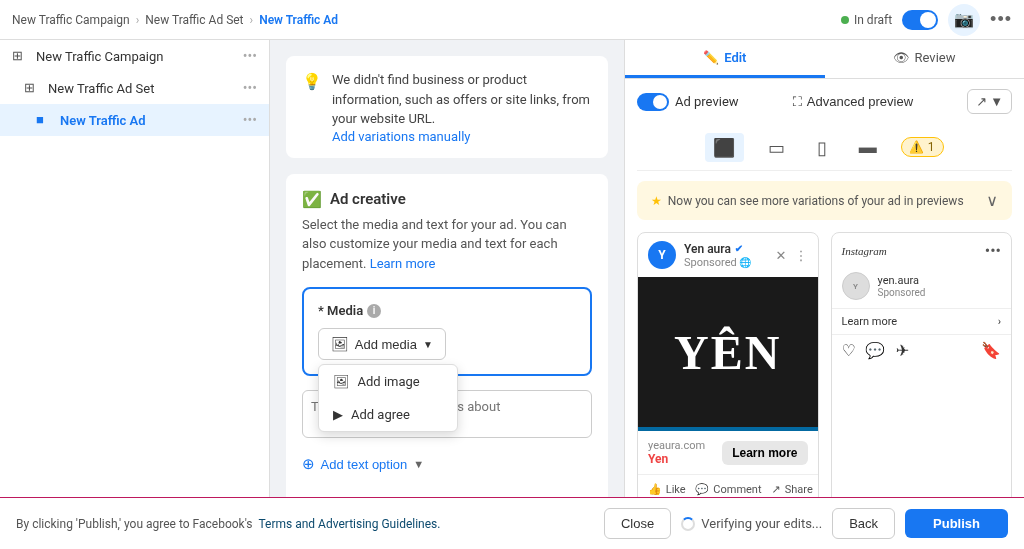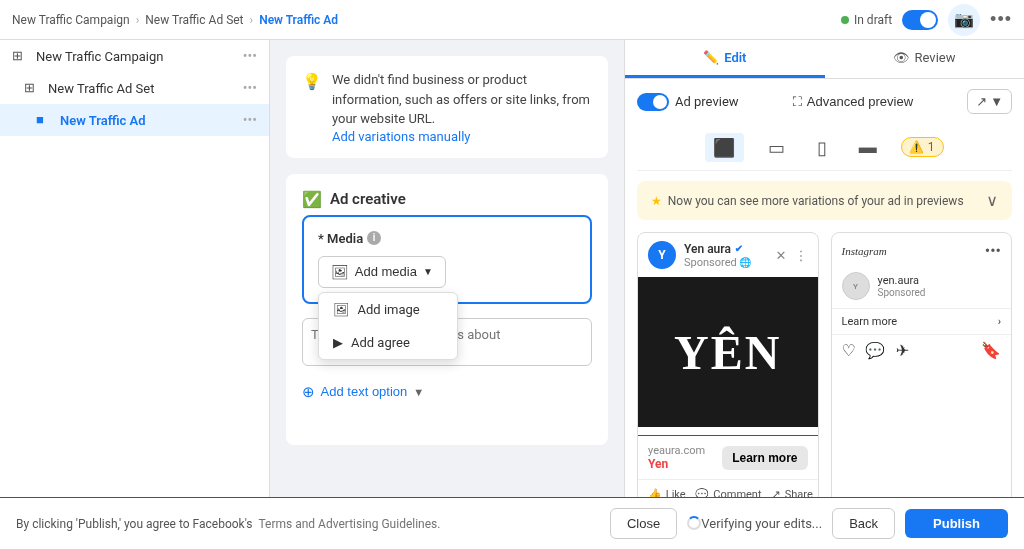--- a/index.html
+++ b/index.html
@@ -104,21 +104,21 @@
 
     
     .fb-ad-card { flex: 1; border: 1px solid #ddd; border-radius: 8px; overflow: hidden; background: #fff; }
     .fb-card-header { display: flex; align-items: center; padding: 8px 10px; gap: 8px; }
     .fb-card-info { flex: 1; }
     .fb-card-name { font-size: 12px; font-weight: 600; color: #333; display: flex; align-items: center; gap: 4px; }
     .fb-card-sponsored { font-size: 11px; color: #888; display: flex; align-items: center; gap: 3px; }
     .fb-card-actions { display: flex; align-items: center; gap: 8px; color: #888; cursor: pointer; }
     .fb-card-image { background: #1a1a1a; height: 150px; display: flex; align-items: center; justify-content: center; }
     .yen-logo { font-size: 48px; color: #fff; font-weight: 700; letter-spacing: 2px; font-family: serif; }
-    .fb-card-footer { padding: 8px 10px; display: flex; align-items: center; justify-content: space-between; border-top: 1px solid #0369a1; margin-top: 8px; }
+    .fb-card-footer { padding: 8px 10px; display: flex; align-items: center; justify-content: space-between; border-top: 4px solid #0369a1; }
     .fb-card-url { font-size: 11px; color: #888; }
     .fb-card-cta { background: #e7e7e7; border: none; border-radius: 6px; padding: 5px 10px; font-size: 12px; font-weight: 600; cursor: pointer; }
     .fb-card-bottom { display: flex; align-items: center; gap: 10px; padding: 8px 10px; border-top: 1px solid #eee; }
     .fb-like { display: flex; align-items: center; gap: 4px; font-size: 11px; color: #555; cursor: pointer; }
     .fb-comment { display: flex; align-items: center; gap: 4px; font-size: 11px; color: #555; cursor: pointer; }
     .fb-share { display: flex; align-items: center; gap: 4px; font-size: 11px; color: #555; cursor: pointer; }
 
     
     .ig-ad-card { flex: 1; border: 1px solid #ddd; border-radius: 8px; overflow: hidden; background: #fff; }
     .ig-three-dots { font-size: 16px; color: #555; cursor: pointer; }
@@ -127,24 +127,24 @@
     .ig-learn-more { display: flex; align-items: center; justify-content: space-between; padding: 6px 10px; font-size: 11px; color: #333; border-top: 1px solid #eee; cursor: pointer; }
     .ig-actions { display: flex; align-items: center; gap: 10px; padding: 6px 10px; border-top: 1px solid #eee; }
     .ig-action-icon { font-size: 16px; color: #333; cursor: pointer; }
     .ig-bookmark { margin-left: auto; font-size: 16px; color: #333; cursor: pointer; }
     .ig-avatar { width: 28px; height: 28px; border-radius: 50%; background: #ddd; display: flex; align-items: center; justify-content: center; font-size: 10px; color: #888; overflow: hidden; border: 1px solid #ccc; }
     .ig-avatar-text { font-size: 8px; font-weight: 600; }
 
     
     .bottom-bar { background: #fff; border-top: 1px solid #be185d; padding: 10px 16px; display: flex; align-items: center; justify-content: space-between; }
     .bottom-left { display: flex; align-items: center; gap: 6px; font-size: 12px; color: #555; }
-    .terms-link { color: #737373; text-decoration: none; cursor: pointer; }
+    .terms-link { color: #0c4a6e; text-decoration: none; cursor: pointer; }
     .bottom-right { display: flex; align-items: center; gap: 10px; }
     .close-btn { background: none; border: 1px solid #ccc; border-radius: 6px; padding: 7px 16px; cursor: pointer; font-size: 13px; color: #333; }
-    .verifying { display: flex; align-items: flex-start; font-size: 13px; color: #555; }
+    .verifying { display: flex; align-items: center; gap: 6px; font-size: 13px; color: #555; }
     .spinner { width: 14px; height: 14px; border: 2px solid #ddd; border-top-color: #1877f2; border-radius: 50%; animation: spin 0.8s linear infinite; }
     @keyframes spin { to { transform: rotate(360deg); } }
     .back-btn { background: none; border: 1px solid #ccc; border-radius: 6px; padding: 7px 16px; cursor: pointer; font-size: 13px; color: #333; }
     .publish-btn { background: #1877f2; color: #fff; border: none; border-radius: 6px; padding: 7px 28px; cursor: pointer; font-size: 13px; font-weight: 600; }
 
     .blue-avatar { width: 28px; height: 28px; border-radius: 50%; background: #1877f2; display: flex; align-items: center; justify-content: center; color: #fff; font-size: 12px; font-weight: 700; }
     .verified-badge { color: #1877f2; font-size: 10px; }
     .globe-icon { font-size: 10px; color: #888; }
 
     .primary-section { margin-bottom: 14px; }
@@ -202,20 +202,24 @@
           <p class="info-text">We didn't find business or product information, such as offers or site links, from your website URL.</p>
           <a class="info-link">Add variations manually</a>
         </div>
       </div>
 
       <div class="ad-creative">
         <div class="section-header">
           <span class="section-icon">✅</span>
           <span class="section-title">Ad creative</span>
         </div>
+        <p class="section-desc">
+          <span>Select the media and text for your ad. You can also customize your media and text for each placement.</span>
+          <a class="info-link">Learn more</a>
+        </p>
 
         <div class="media-box">
           <div class="media-label">
             <span>* Media</span>
             <span class="info-i">i</span>
           </div>
           <div style="position:relative; display:inline-block;">
             <button class="add-media-btn">
               <span style="font-size:14px;">🖼</span>
               <span>Add media</span>

